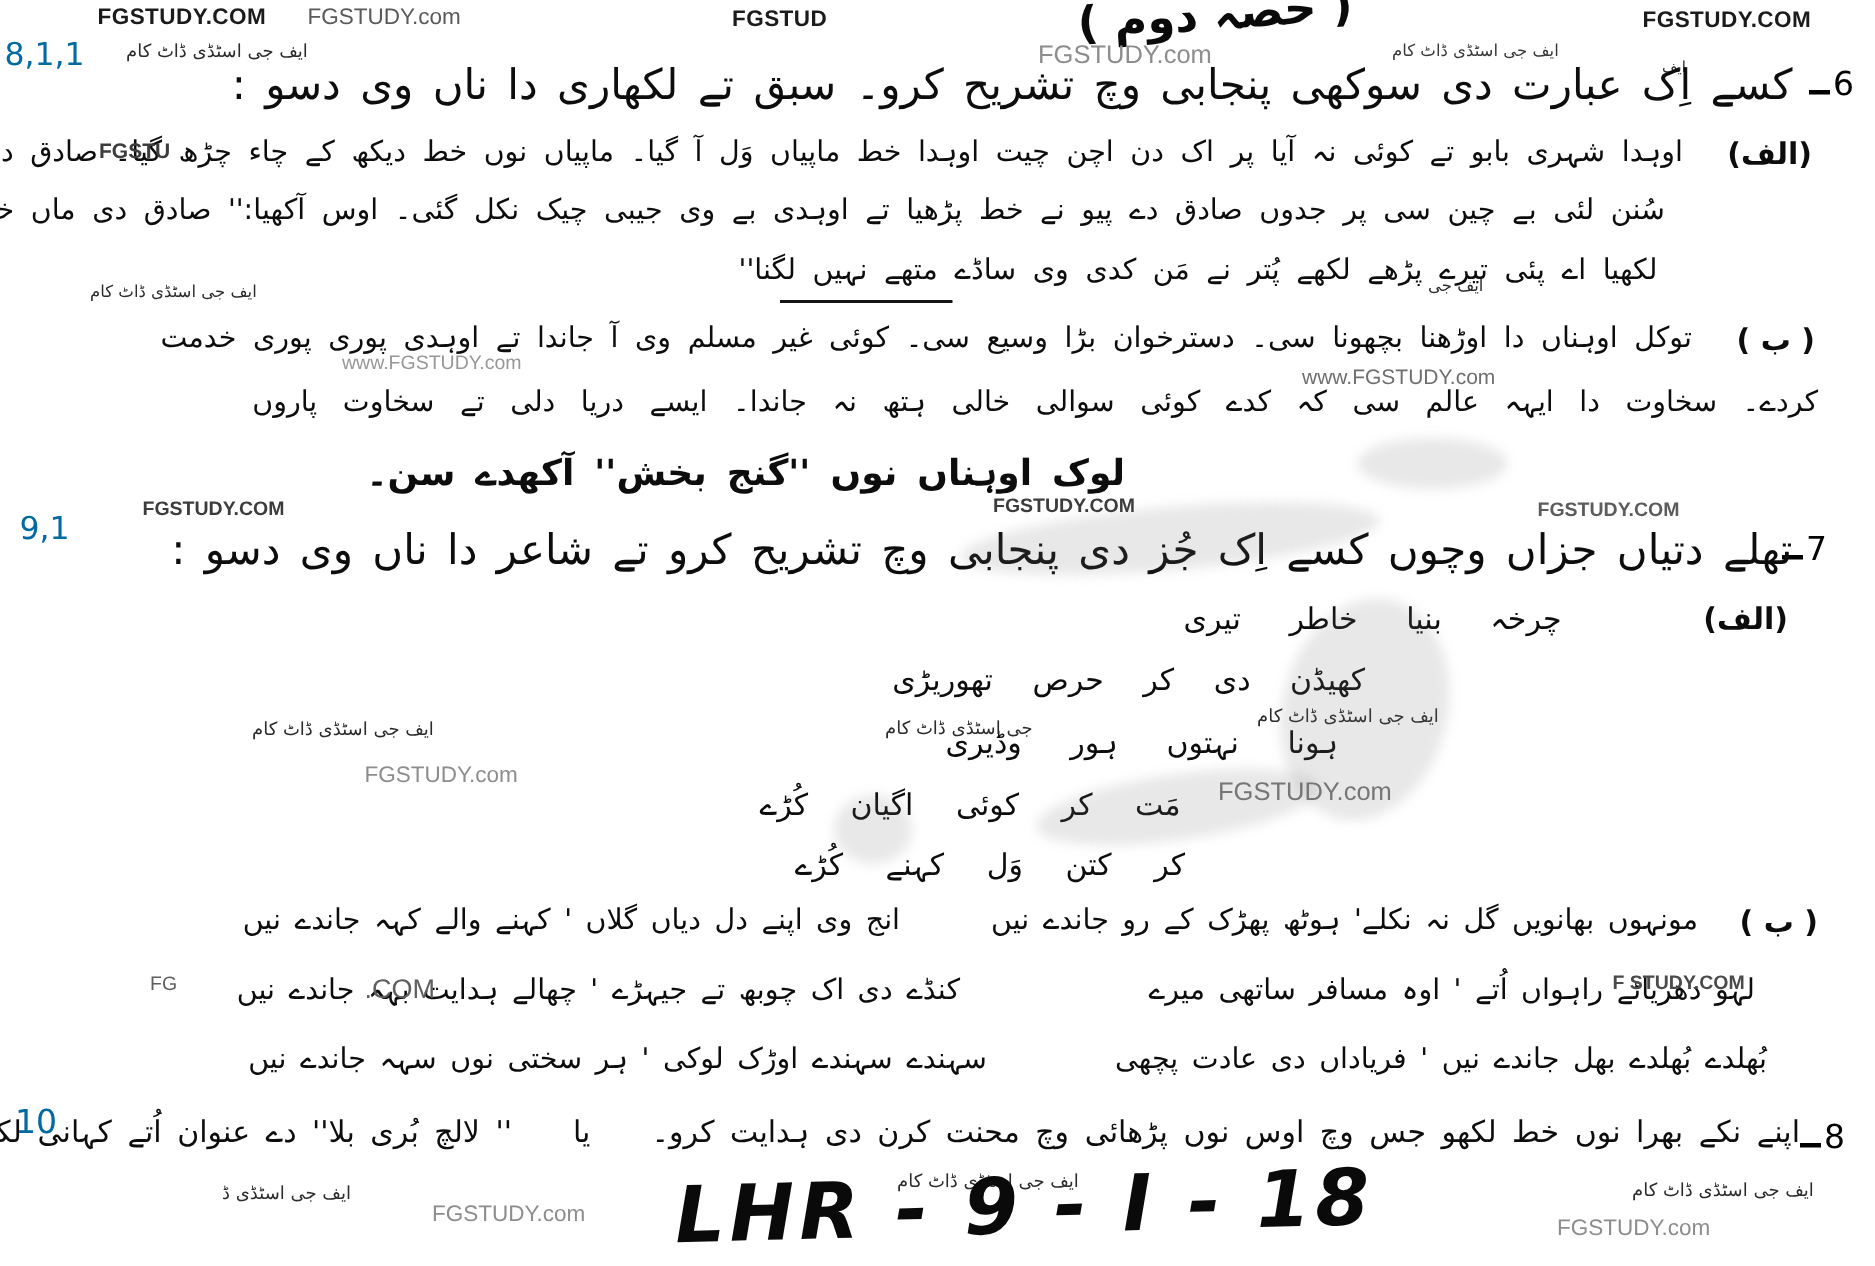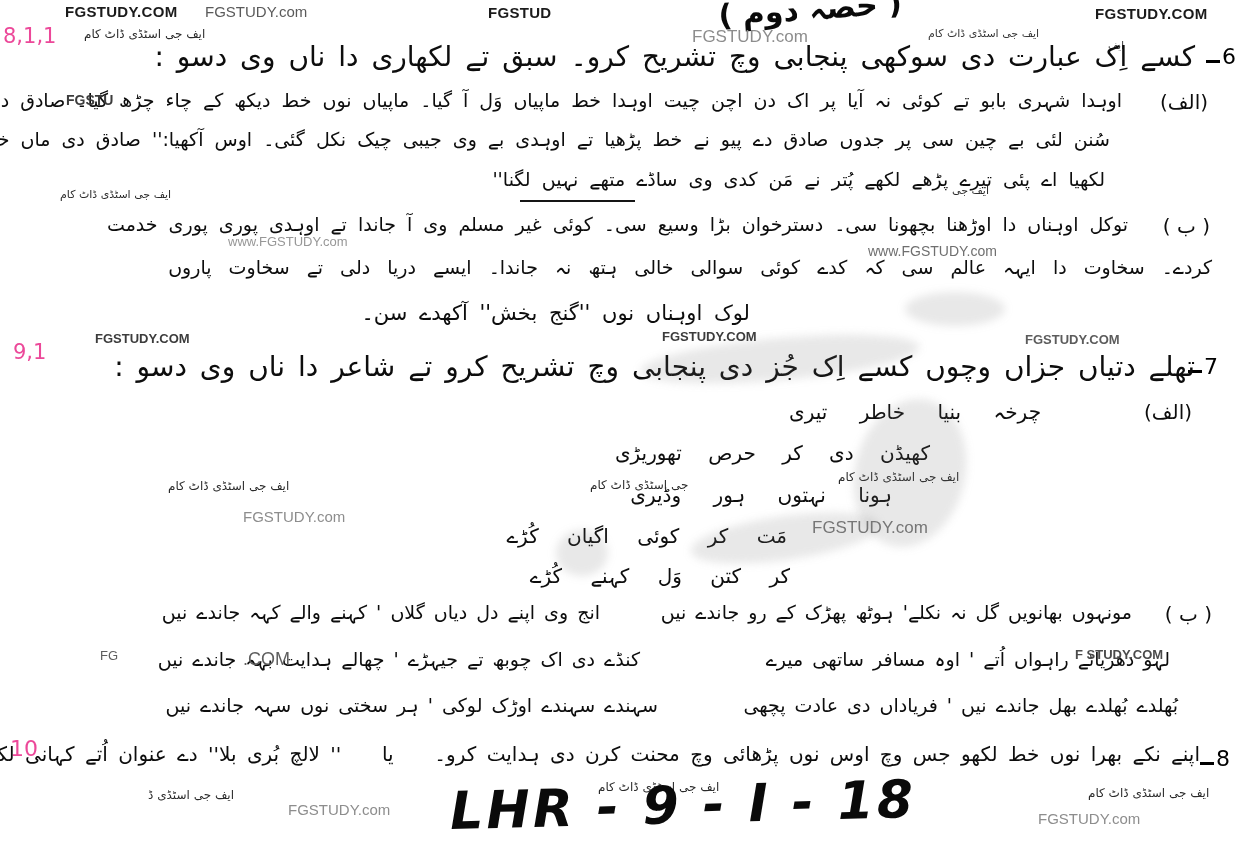--- a/index.html
+++ b/index.html
@@ -8,29 +8,29 @@
     font-family:"DejaVu Sans",sans-serif;color:#0c0c0c;overflow:hidden;
   }
   
   .ur{
     position:absolute;direction:rtl;unicode-bidi:plaintext;white-space:nowrap;
     font-family:"DejaVu Sans",sans-serif;color:#0d0d0d;
   }
   .intro{font-size:28px;word-spacing:4px;}
   .para{font-size:19px;word-spacing:5px;}
   .para-wide{font-size:19px;word-spacing:11px;}
-  .plabel{font-size:20px;font-weight:normal;}
+  .plabel{font-size:20px;font-weight:bold;}
   .verse{font-size:20px;}
   .couplet{font-size:19px;word-spacing:3px;}
   
   .qnum{position:absolute;display:flex;align-items:flex-end;gap:2px;}
   .qnum .dash{width:14px;height:3px;background:#000;margin-bottom:5px;}
   .qnum .digit{font-size:22px;line-height:1;font-family:"DejaVu Sans",sans-serif;color:#000;}
   
-  .marks{position:absolute;font-size:21px;color:#ec4899;font-family:"DejaVu Sans",sans-serif;}
+  .marks{position:absolute;font-size:21px;color:#0369a1;font-family:"DejaVu Sans",sans-serif;}
   
   .wm{position:absolute;font-family:"Liberation Sans",sans-serif;white-space:nowrap;}
   .wm-bold{font-weight:bold;font-size:15px;color:#1b1b1b;letter-spacing:.3px;}
   .wm-dkgrey{font-size:15px;color:#5a5a5a;}
   .wm-grey{font-size:16px;color:#8d8d8d;}
   .wm-small-dark{font-weight:bold;font-size:13px;color:#3c3c3c;}
   .wm-www{font-size:13px;color:#979797;}
   
   .uwm{position:absolute;direction:rtl;white-space:nowrap;font-size:12px;color:#2b2b2b;
        font-family:"DejaVu Sans",sans-serif;}
@@ -69,39 +69,39 @@
 <div class="ur para" style="right:145px;top:168px;">لکھیا اے پئی تیرے پڑھے لکھے پُتر نے مَن کدی وی ساڈے متھے نہیں لگنا''</div>
 <div class="underline-mark" style="left:520px;top:200px;width:115px;"></div>
 
 <div class="wm wm-small-dark" style="left:66px;top:92px;font-size:14px;">FGSTU</div>
 <div class="uwm" style="left:952px;top:184px;font-size:11px;">ایف جی</div>
 <div class="uwm" style="left:60px;top:188px;font-size:11px;">ایف جی اسٹڈی ڈاٹ کام</div>
 
 <div class="ur plabel" style="right:40px;top:214px;">( ب )</div>
 <div class="ur para" style="right:122px;top:213px;">توکل اوہناں دا اوڑھنا بچھونا سی۔ دسترخوان بڑا وسیع سی۔ کوئی غیر مسلم وی آ جاندا تے اوہدی پوری پوری خدمت</div>
 <div class="ur para-wide" style="right:38px;top:256px;">کردے۔ سخاوت دا ایہہ عالم سی کہ کدے کوئی سوالی خالی ہتھ نہ جاندا۔ ایسے دریا دلی تے سخاوت پاروں</div>
-<div class="ur para" style="right:500px;top:301px;font-size:21px;">لوک اوہناں نوں ''گنج بخش'' آکھدے سن۔</div>
+<div class="ur para" style="right:500px;top:301px;font-size:24px;font-weight:bold;">لوک اوہناں نوں ''گنج بخش'' آکھدے سن۔</div>
 
 <div class="wm wm-www" style="left:228px;top:234px;">www.FGSTUDY.com</div>
 <div class="wm wm-www" style="left:868px;top:243px;font-size:14px;color:#6f6f6f;">www.FGSTUDY.com</div>
 
 <div class="marks" style="left:13px;top:340px;">9,1</div>
 <div class="wm wm-small-dark" style="left:95px;top:331px;">FGSTUDY.COM</div>
 <div class="wm wm-small-dark" style="left:662px;top:329px;">FGSTUDY.COM</div>
 <div class="wm wm-small-dark" style="left:1025px;top:332px;color:#5c5c5c;">FGSTUDY.COM</div>
 
 <div class="qnum" style="left:1188px;top:356px;">
   <div class="dash"></div>
   <span class="digit">7</span>
 </div>
 <div class="ur intro" style="right:55px;top:350px;">تھلے دتیاں جزاں وچوں کسے اِک جُز دی پنجابی وچ تشریح کرو تے شاعر دا ناں وی دسو :</div>
 
 <div class="ur plabel" style="right:58px;top:400px;">(الف)</div>
 <div class="ur verse" style="right:209px;top:400px;word-spacing:26px;">چرخہ بنیا خاطر تیری</div>
-<div class="ur verse" style="right:320px;top:441px;word-spacing:20px;">کھیڈن دی کر حرص تھوریڑی</div>
+<div class="ur verse" style="right:340px;top:441px;word-spacing:20px;">کھیڈن دی کر حرص تھوریڑی</div>
 <div class="ur verse" style="right:358px;top:483px;word-spacing:26px;">ہونا نہتوں ہور وڈیری</div>
 <div class="ur verse" style="right:463px;top:524px;word-spacing:22px;margin-left:28px;">مَت کر کوئی اگیان کُڑے</div>
 <div class="ur verse" style="right:460px;top:564px;word-spacing:22px;">کر کتن وَل کہنے کُڑے</div>
 
 <div class="uwm" style="left:838px;top:470px;">ایف جی اسٹڈی ڈاٹ کام</div>
 <div class="uwm" style="left:590px;top:478px;">جی اسٹڈی ڈاٹ کام</div>
 <div class="uwm" style="left:168px;top:479px;">ایف جی اسٹڈی ڈاٹ کام</div>
 <div class="wm wm-grey" style="left:243px;top:508px;font-size:15px;">FGSTUDY.com</div>
 <div class="wm wm-grey" style="left:812px;top:518px;font-size:17px;color:#777;">FGSTUDY.com</div>
 

